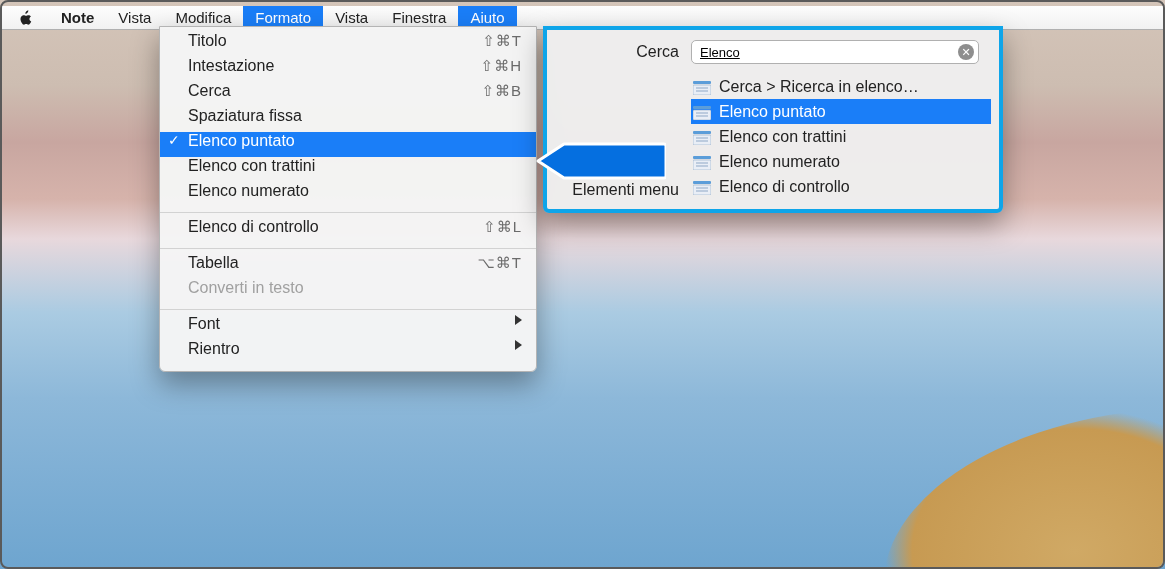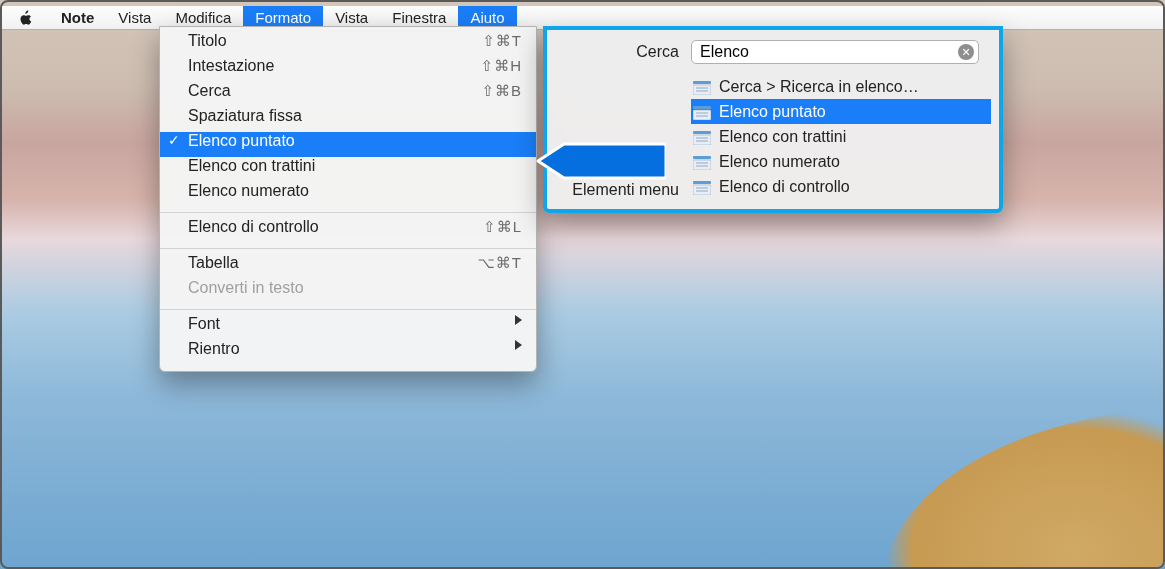--- a/index.html
+++ b/index.html
@@ -132,22 +132,23 @@
   border: 1px solid #b0b0b0;
   border-radius: 5px;
   display: flex;
   align-items: center;
   padding: 0 4px 0 8px;
 }
 .hp-search-field input {
   flex: 1;
   border: none;
   outline: none;
-  font-size: 16px;
+  font-size: 13px;
   background: transparent;
+  text-decoration: underline;
 }
 .hp-clear {
   width: 16px; height: 16px;
   border-radius: 50%;
   background: #8e8e8e;
   color: #fff;
   display: flex;
   align-items: center;
   justify-content: center;
   font-size: 11px;

